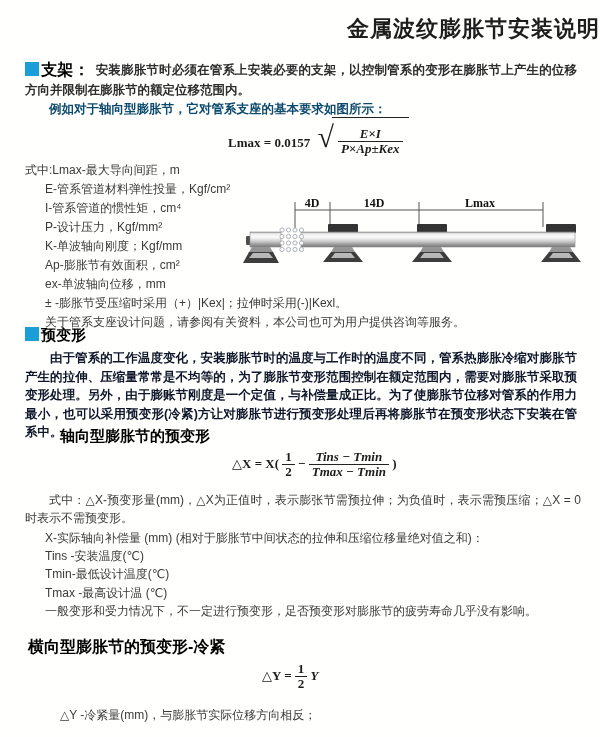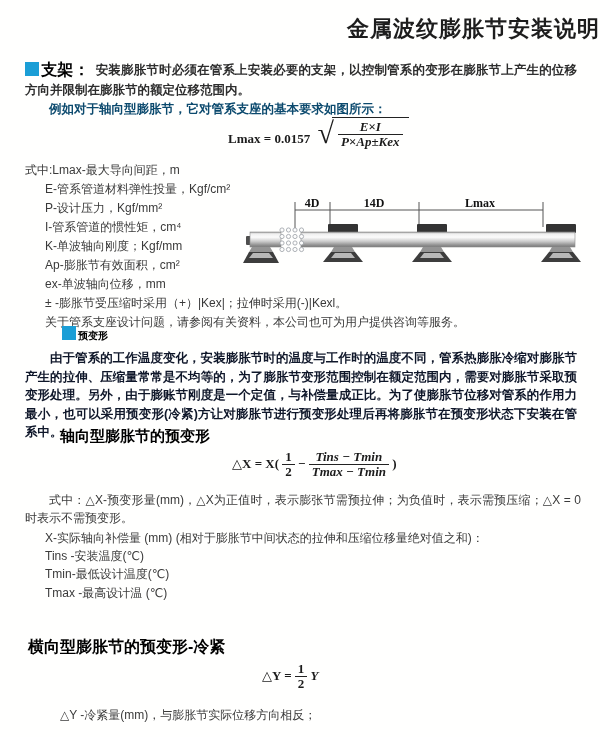--- a/index.html
+++ b/index.html
@@ -22,32 +22,32 @@
   .example-line{left:49px;top:101px;width:520px;font-size:12.5px;font-weight:bold;color:#0c4a6e;}
 
   
   .formula{font-family:"Liberation Serif","DejaVu Serif",serif;font-weight:bold;
       color:#1c1c1c;font-size:13px;white-space:nowrap;}
   .frac{display:inline-block;text-align:center;vertical-align:middle;line-height:1.1;}
   .frac .num{display:block;border-bottom:1px solid #222;padding:0 3px;}
   .frac .den{display:block;padding:0 3px;}
   .radical{display:inline-flex;align-items:center;margin-left:4px;}
   .radical .rsign{font-size:30px;font-weight:normal;line-height:0.8;margin-right:-2px;}
-  .radical .radicand{border-top:1.6px solid #222;padding:2px 6px 0 6px;}
+  .radical .radicand{border-top:1.6px solid #222;padding:9px 6px 0 6px;}
   .ital{font-style:italic;}
   .f-lmax{left:228px;top:117px;}
   .f-dx{left:232px;top:450px;}
   .f-dy{left:262px;top:662px;}
 
   
   .varlist{left:25px;top:162px;width:560px;font-size:12px;line-height:16.5px;color:#3a3a3a;}
   .varlist div{margin-bottom:2.5px;}
   .varlist .ind{padding-left:20px;}
 
-  .heading-sq{font-size:10px;font-weight:bold;margin-left:37px;}
+  .heading-sq{font-size:15px;font-weight:bold;}
   .h-pre{left:25px;top:326px;}
   .pre-para{left:25px;top:349px;width:552px;font-size:12.5px;line-height:18.5px;
       font-weight:bold;color:#0f172a;text-align:justify;text-indent:2em;}
   .h-axial{left:60px;top:427px;font-size:15px;font-weight:bold;}
   .axial-desc{left:25px;top:491px;width:556px;font-size:12px;line-height:18px;
       text-align:justify;text-indent:2em;}
   .axial-lines{left:45px;top:529px;width:530px;font-size:12px;line-height:18.2px;}
   .axial-lines div{margin-bottom:0;}
   .h-lateral{left:28px;top:637px;font-size:16px;font-weight:bold;}
   .ydef{left:60px;top:707px;font-size:12px;}
@@ -77,22 +77,22 @@
           <span class="num">E×I</span>
           <span class="den">P×Ap±Kex</span>
         </span>
       </span>
     </span>
   </div>
 
   <div class="abs varlist">
     <div>式中:Lmax-最大导向间距，m</div>
     <div class="ind">E-管系管道材料弹性投量，Kgf/cm²</div>
+    <div class="ind">I-管系管道的惯性矩，cm⁴</div>
     <div class="ind">P-设计压力，Kgf/mm²</div>
-    <div class="ind">I-管系管道的惯性矩，cm⁴</div>
     <div class="ind">K-单波轴向刚度；Kgf/mm</div>
     <div class="ind">Ap-膨胀节有效面积，cm²</div>
     <div class="ind">ex-单波轴向位移，mm</div>
     <div class="ind">± -膨胀节受压缩时采用（+）|Kex|；拉伸时采用(-)|Kexl。</div>
     <div class="ind">关于管系支座设计问题，请参阅有关资料，本公司也可为用户提供咨询等服务。</div>
   </div>
 
   <svg class="abs diagram" width="350" height="92" viewBox="0 0 350 92">
     <defs>
       <linearGradient id="pg" x1="0" y1="0" x2="0" y2="1">
@@ -187,20 +187,21 @@
     <span>)</span>
   </div>
 
   <div class="abs axial-desc">式中：△X-预变形量(mm)，△X为正值时，表示膨张节需预拉伸；为负值时，表示需预压缩；△X = 0时表示不需预变形。</div>
 
   <div class="abs axial-lines">
     <div>X-实际轴向补偿量 (mm) (相对于膨胀节中间状态的拉伸和压缩位移量绝对值之和)：</div>
     <div>Tins -安装温度(℃)</div>
     <div>Tmin-最低设计温度(℃)</div>
     <div>Tmax -最高设计温 (℃)</div>
+    <div>一般变形和受力情况下，不一定进行预变形，足否预变形对膨胀节的疲劳寿命几乎没有影响。</div>
   </div>
 
   <div class="abs h-lateral accent">横向型膨胀节的预变形-冷紧</div>
 
   <div class="abs formula f-dy">
     <span>△Y =</span>
     <span class="frac">
       <span class="num">1</span>
       <span class="den">2</span>
     </span>

